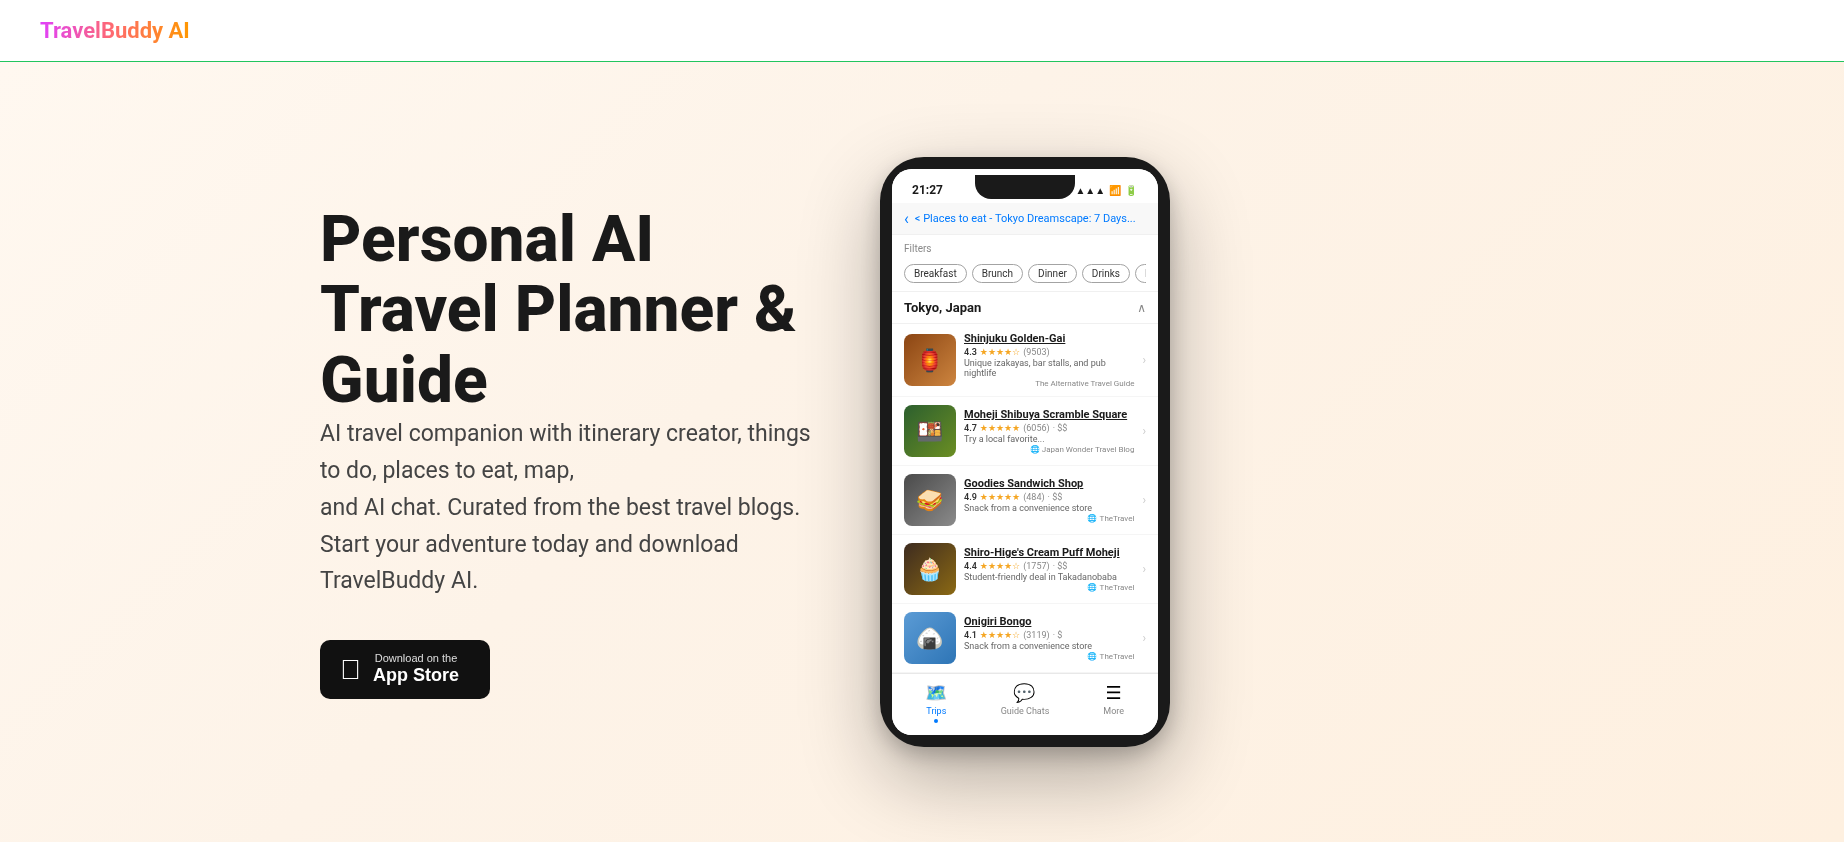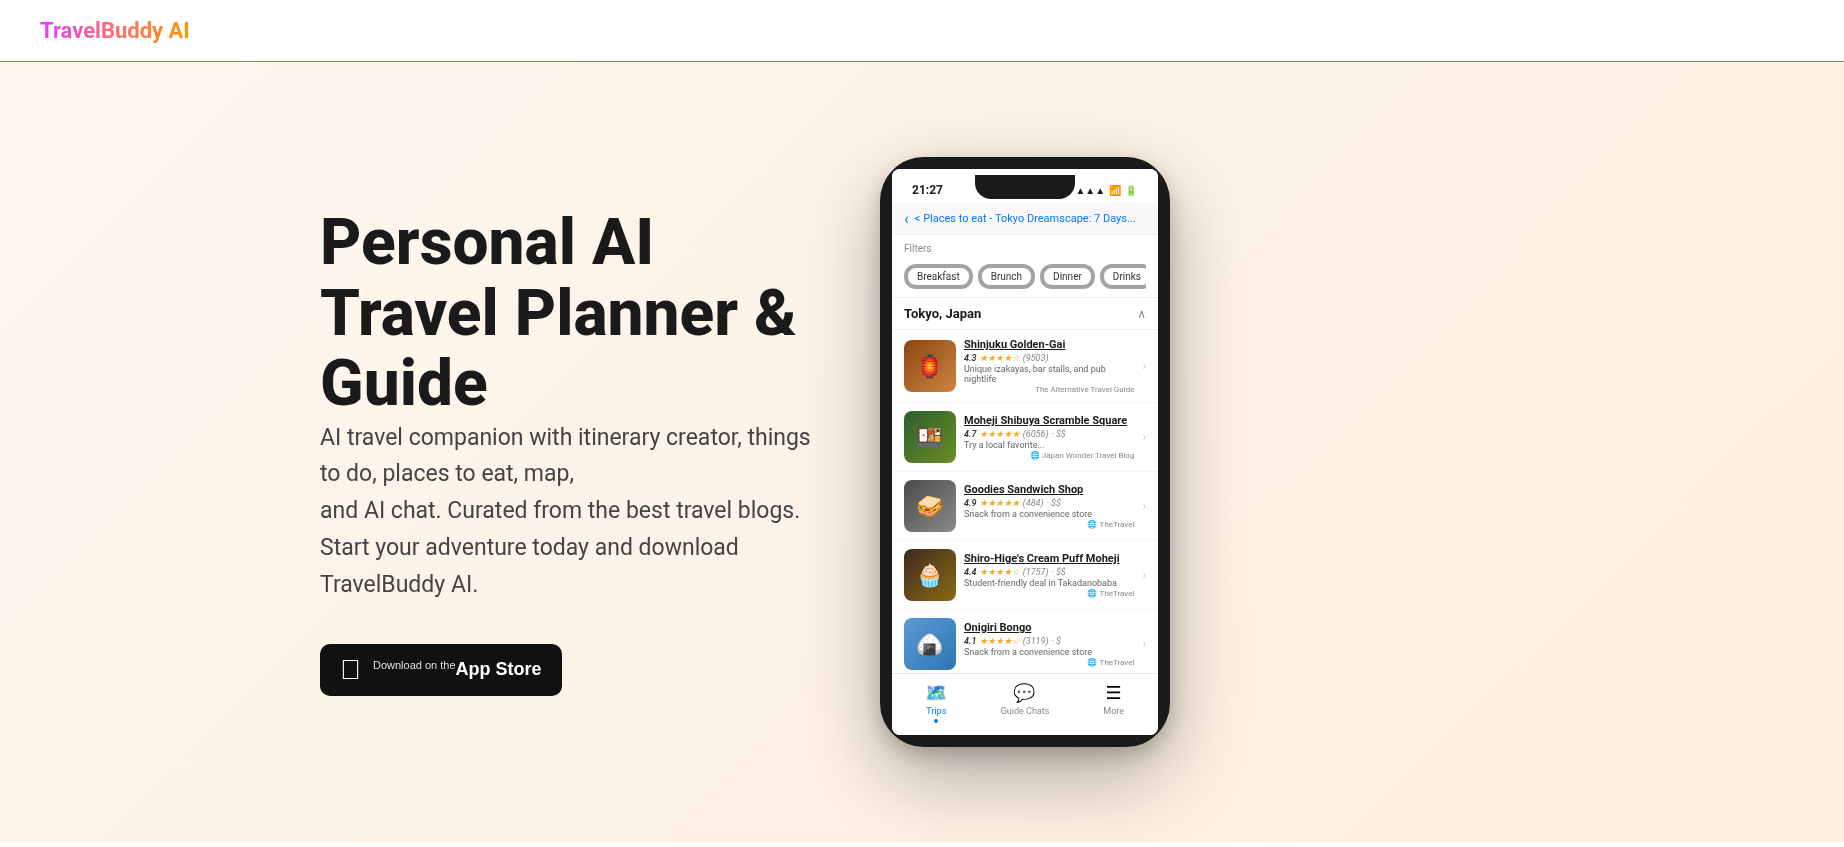--- a/index.html
+++ b/index.html
@@ -79,20 +79,21 @@
       border: none;
     }
 
     .store-btn-icon {
       font-size: 28px;
       line-height: 1;
     }
 
     .store-btn-text {
       display: flex;
+      flex-direction: column;
     }
 
     .store-btn-text .small {
       font-size: 11px;
       opacity: 0.85;
       line-height: 1.2;
     }
 
     .store-btn-text .big {
       font-size: 18px;
@@ -122,21 +123,21 @@
       border-radius: 44px;
       padding: 12px;
       box-shadow: 0 30px 80px rgba(0,0,0,0.3), 0 8px 20px rgba(0,0,0,0.2);
       position: relative;
     }
 
     .phone-screen {
       width: 100%;
       height: 100%;
       background: #ffffff;
-      border-radius: 8px;
+      border-radius: 20px;
       overflow: hidden;
       display: flex;
       flex-direction: column;
     }
 
     
     .phone-notch {
       position: absolute;
       top: 18px;
       left: 50%;
@@ -204,21 +205,21 @@
     }
 
     .filter-chips {
       display: flex;
       gap: 5px;
       overflow: hidden;
     }
 
     .filter-chip {
       padding: 3px 9px;
-      border: 4px solid #a3a3a3;
+      border: 1px solid #a3a3a3;
       border-radius: 12px;
       font-size: 10px;
       color: #333;
       white-space: nowrap;
       background: #fff;
     }
 
     
     .location-header {
       display: flex;
@@ -277,21 +278,20 @@
       color: #1a1a1a;
       margin-bottom: 2px;
       text-decoration: underline;
     }
 
     .place-rating {
       display: flex;
       align-items: center;
       gap: 3px;
       margin-bottom: 1px;
-      font-style: italic;
     }
 
     .stars {
       color: #f5a623;
       font-size: 9px;
     }
 
     .rating-num {
       font-size: 9px;
       color: #333;

